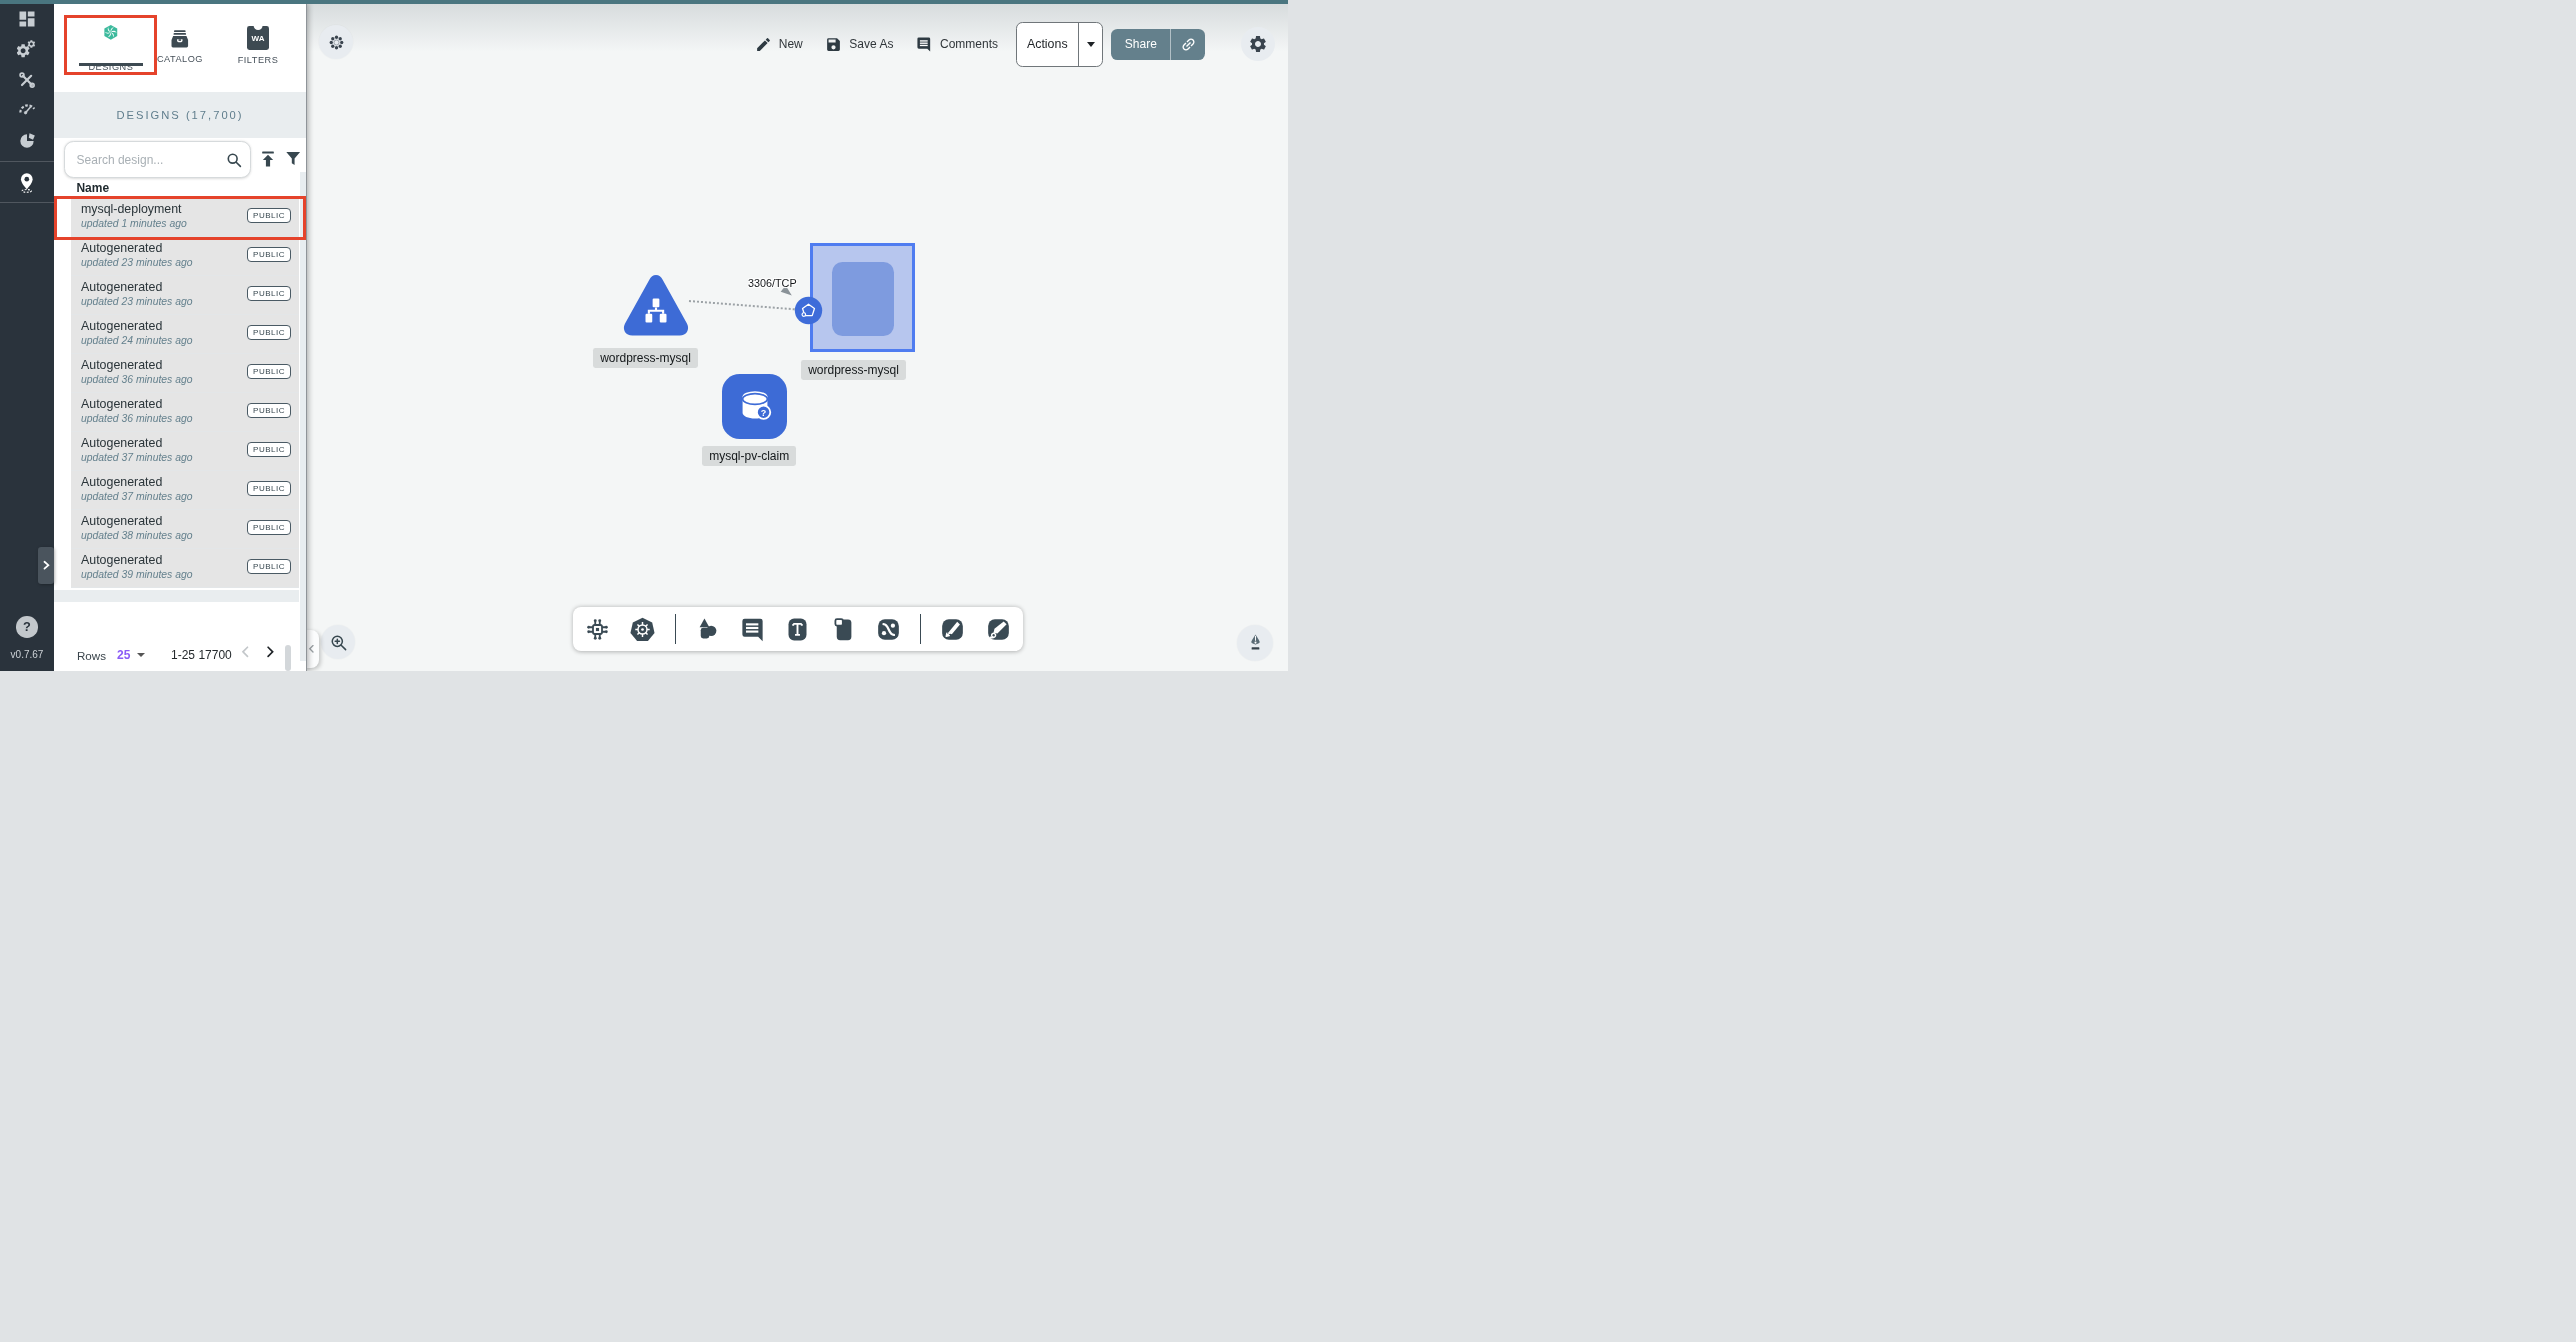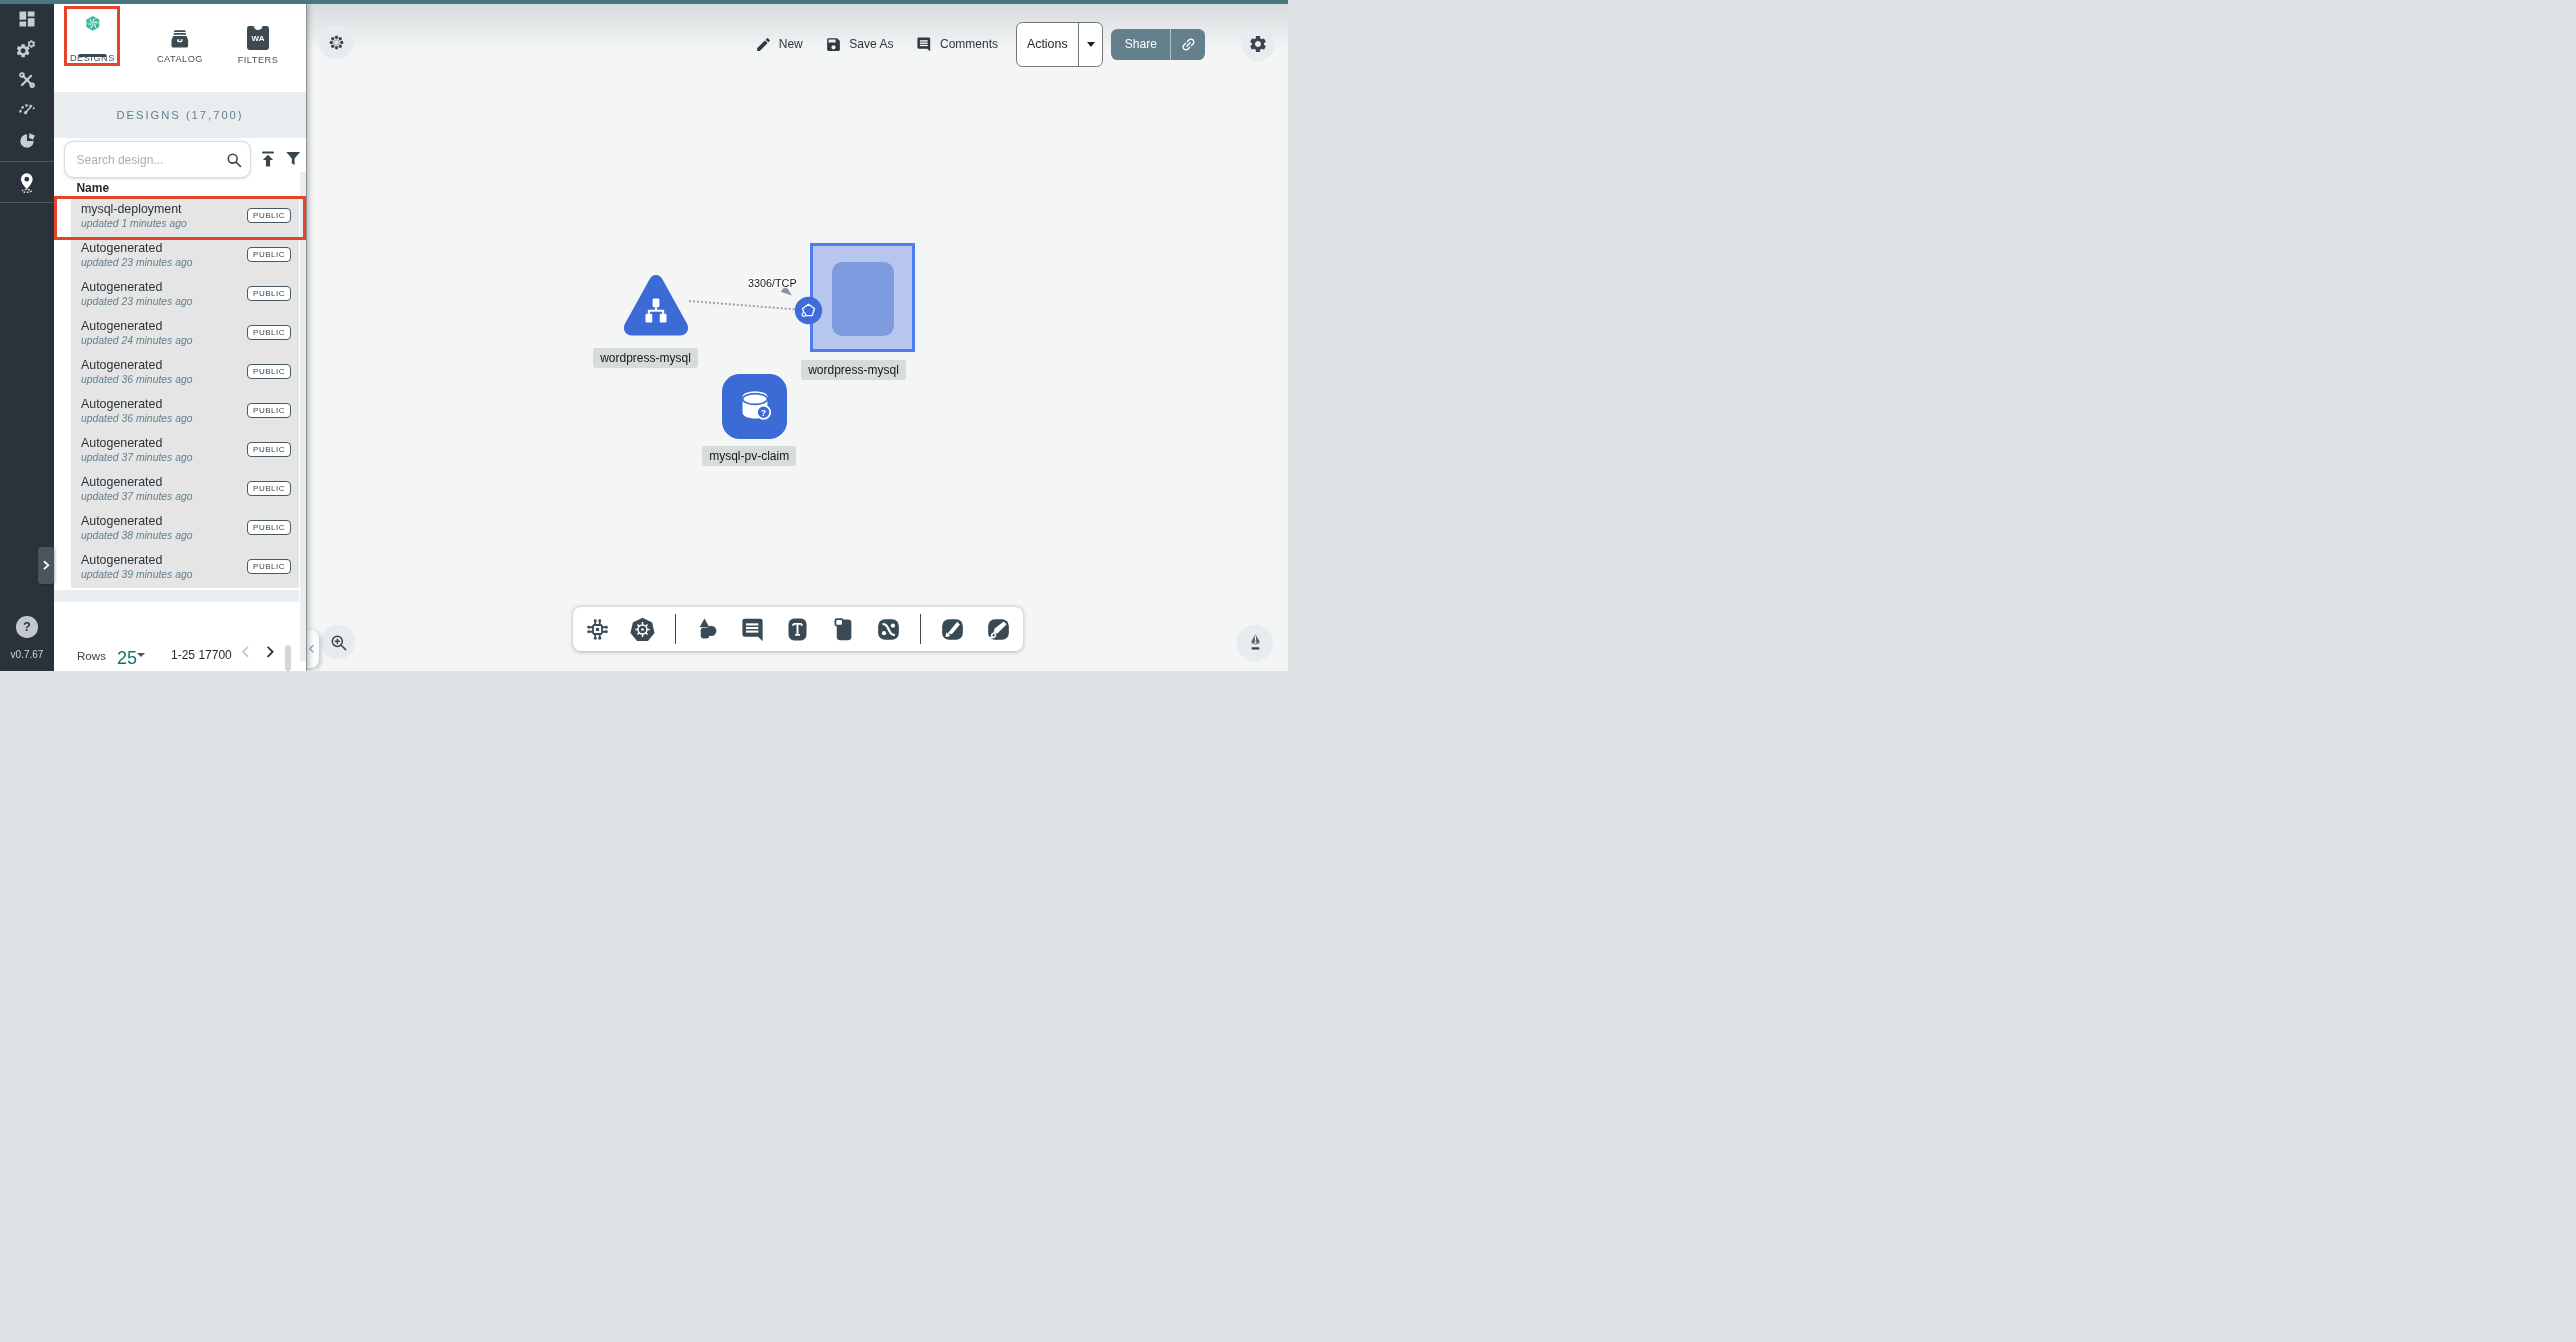--- a/index.html
+++ b/index.html
@@ -23,21 +23,21 @@
   .help-circle { position:absolute; left:16px; top:612px; width:21.6px; height:21.6px; border-radius:50%;
                  background:#C3C8CC; color:#2A333C; font-weight:bold; font-size:12.8px;
                  display:flex; align-items:center; justify-content:center; cursor:pointer; }
   .version { position:absolute; left:0; top:645px; width:54px; text-align:center; color:#CDD2D6; font-size:10px; }
 
   
   .panel { position:absolute; left:54px; top:4px; bottom:0; width:253px; background:#fff; z-index:40;
            border-right:1.6px solid #8F9499; box-shadow:2.4px 0 5.6px rgba(0,0,0,.30); }
   .tab { position:absolute; display:flex; flex-direction:column; align-items:center; gap:4.8px; cursor:pointer; }
   .tab-label { font-size:9.2px; color:#454F58; letter-spacing:0.5px; }
-  .tab-designs { left:10.4px; top:2px; width:56px; height:60px; border:3.2px solid #E5432B;
+  .tab-designs { left:10.4px; top:11px; width:93px; height:60px; border:3.2px solid #E5432B;
                  padding-top:6.4px; gap:21px; }
   .tab-designs .underline { position:absolute; bottom:5.6px; left:11.2px; right:11.2px; height:3.2px; background:#3D4A52; }
   .tab-catalog { left:102px; top:24px; width:48px; }
   .tab-filters { left:180px; top:22.4px; width:48px; }
   .icon27 { width:21.6px; height:21.6px; color:#3D4A52; }
   .wa-badge { position:relative; width:21.6px; height:24px; background:#3D4A52; border-radius:2.4px;
               color:#fff; font-size:8px; font-weight:bold; display:flex; align-items:center; justify-content:center; }
   .wa-badge::before { content:""; position:absolute; top:-3.2px; left:50%; transform:translateX(-50%);
                       width:8.8px; height:6.4px; background:#fff; border-radius:0 0 4.8px 4.8px; }
   .panel-header { position:absolute; left:0; top:88px; width:100%; height:46px; background:#E9EDEF;
@@ -60,21 +60,21 @@
   .row-updated { font-size:10.4px; font-style:italic; color:#64808D; margin-top:2.4px; }
   .row-badge { position:absolute; right:8px; top:9.6px; border:1.1px solid #4A5A64; border-radius:4px;
                padding:2.4px 4.8px; font-size:8px; letter-spacing:0.5px; color:#37474F; background:#fff; }
   .row-annotation { position:absolute; left:0; top:192px; width:252px; height:44px;
                     border:3.2px solid #E5432B; z-index:6; pointer-events:none; }
   .list-end-band { position:absolute; left:0; right:7.2px; top:586px; height:12px; background:#E9EDEF; }
   .scroll-track { position:absolute; right:0; top:168px; bottom:9.6px; width:6.4px; background:#E8EDF0; }
   .scroll-thumb2 { position:absolute; left:231px; top:641px; width:6.4px; height:25.6px; background:#D3D7DA; border-radius:3.2px; }
   .pag { position:absolute; left:0; right:0; top:639px; height:25.6px; font-size:11.6px; color:#3A444B; }
   .pag-rows { position:absolute; left:23px; top:5.6px; }
-  .pag-per { position:absolute; left:63px; top:4.8px; font-size:18px; color:#0f766e; cursor:pointer; }
+  .pag-per { position:absolute; left:63px; top:4.8px; font-size:12px; color:#8b5cf6; cursor:pointer;font-weight:bold; }
   .pag-caret { position:absolute; left:83px; top:10.4px; width:0; height:0; cursor:pointer;
                border-left:4px solid transparent; border-right:4px solid transparent; border-top:4.8px solid #555; }
   .pag-range { position:absolute; left:117px; top:4.8px; font-size:12px; color:#24292C; }
   .pag-chev { position:absolute; top:2.4px; width:19px; height:19px; cursor:pointer; }
   .pag-chev svg { width:13.6px; height:13.6px; }
   .chev-left { left:185px; color:#C3C7CA; }
   .chev-right { left:209px; color:#1F2327; }
   .collapse-tab { position:absolute; left:304px; top:630px; width:15px; height:38px; background:#FBFCFD;
                   border-radius:0 8px 8px 0; box-shadow:1.6px 1.6px 4px rgba(0,0,0,.22); z-index:35;
                   display:flex; align-items:center; justify-content:center; color:#9aa0a4; cursor:pointer; }

